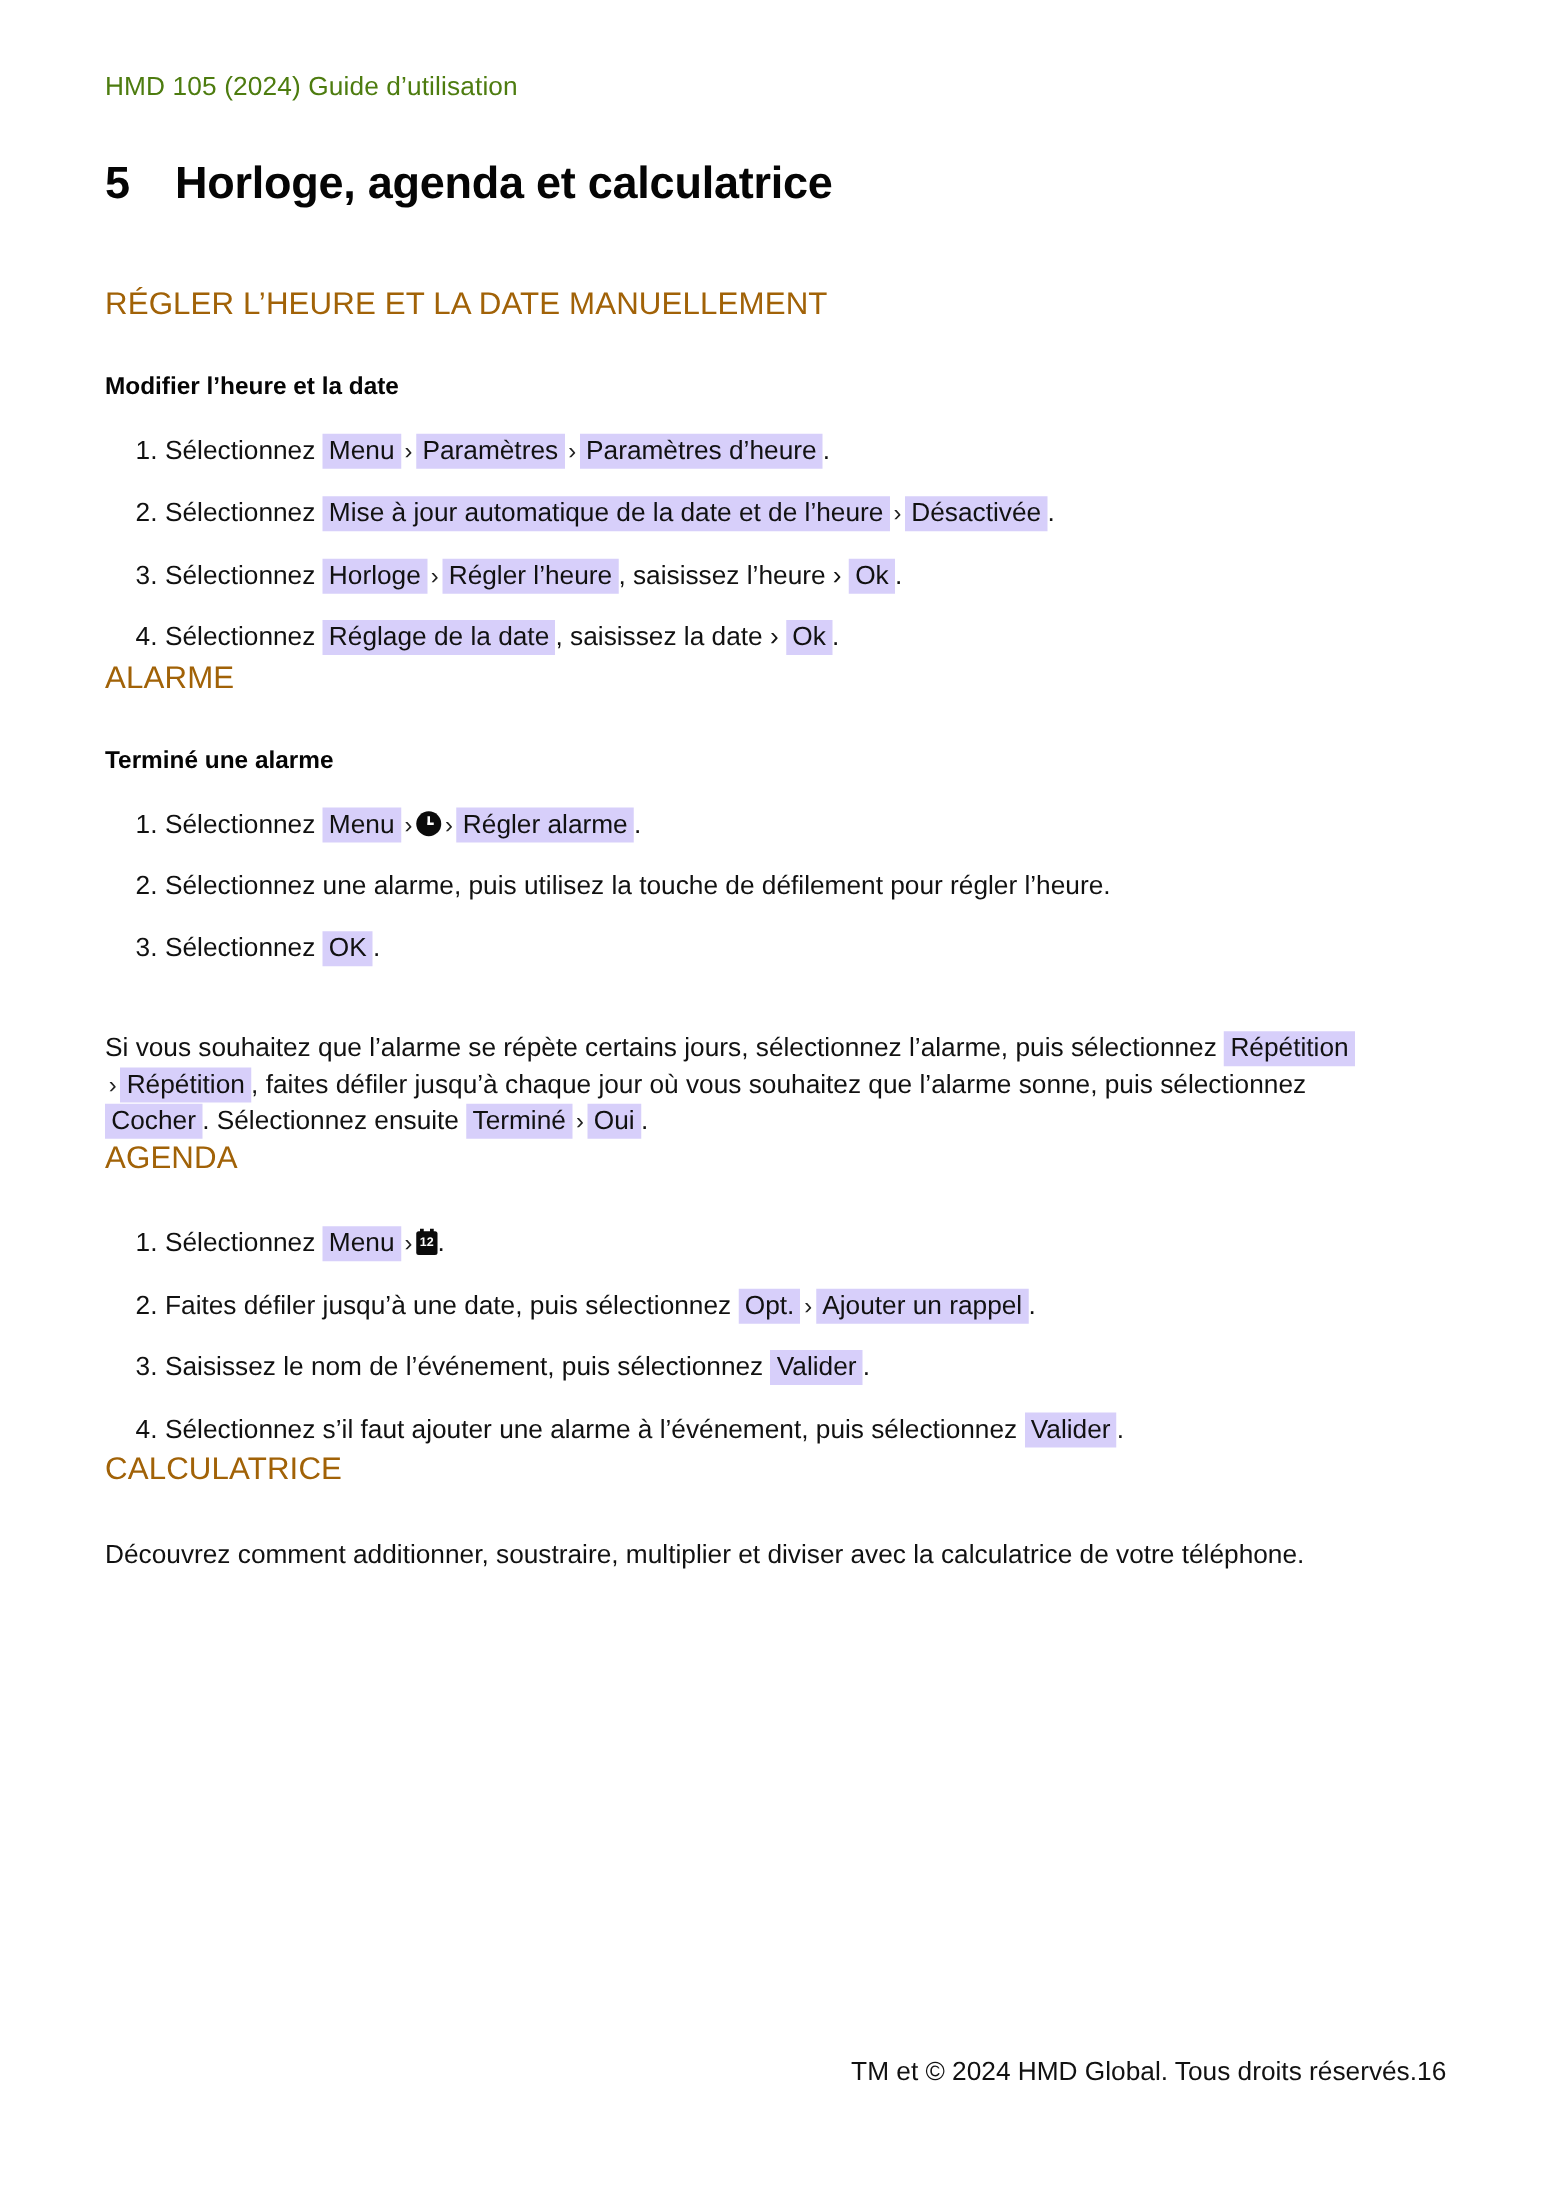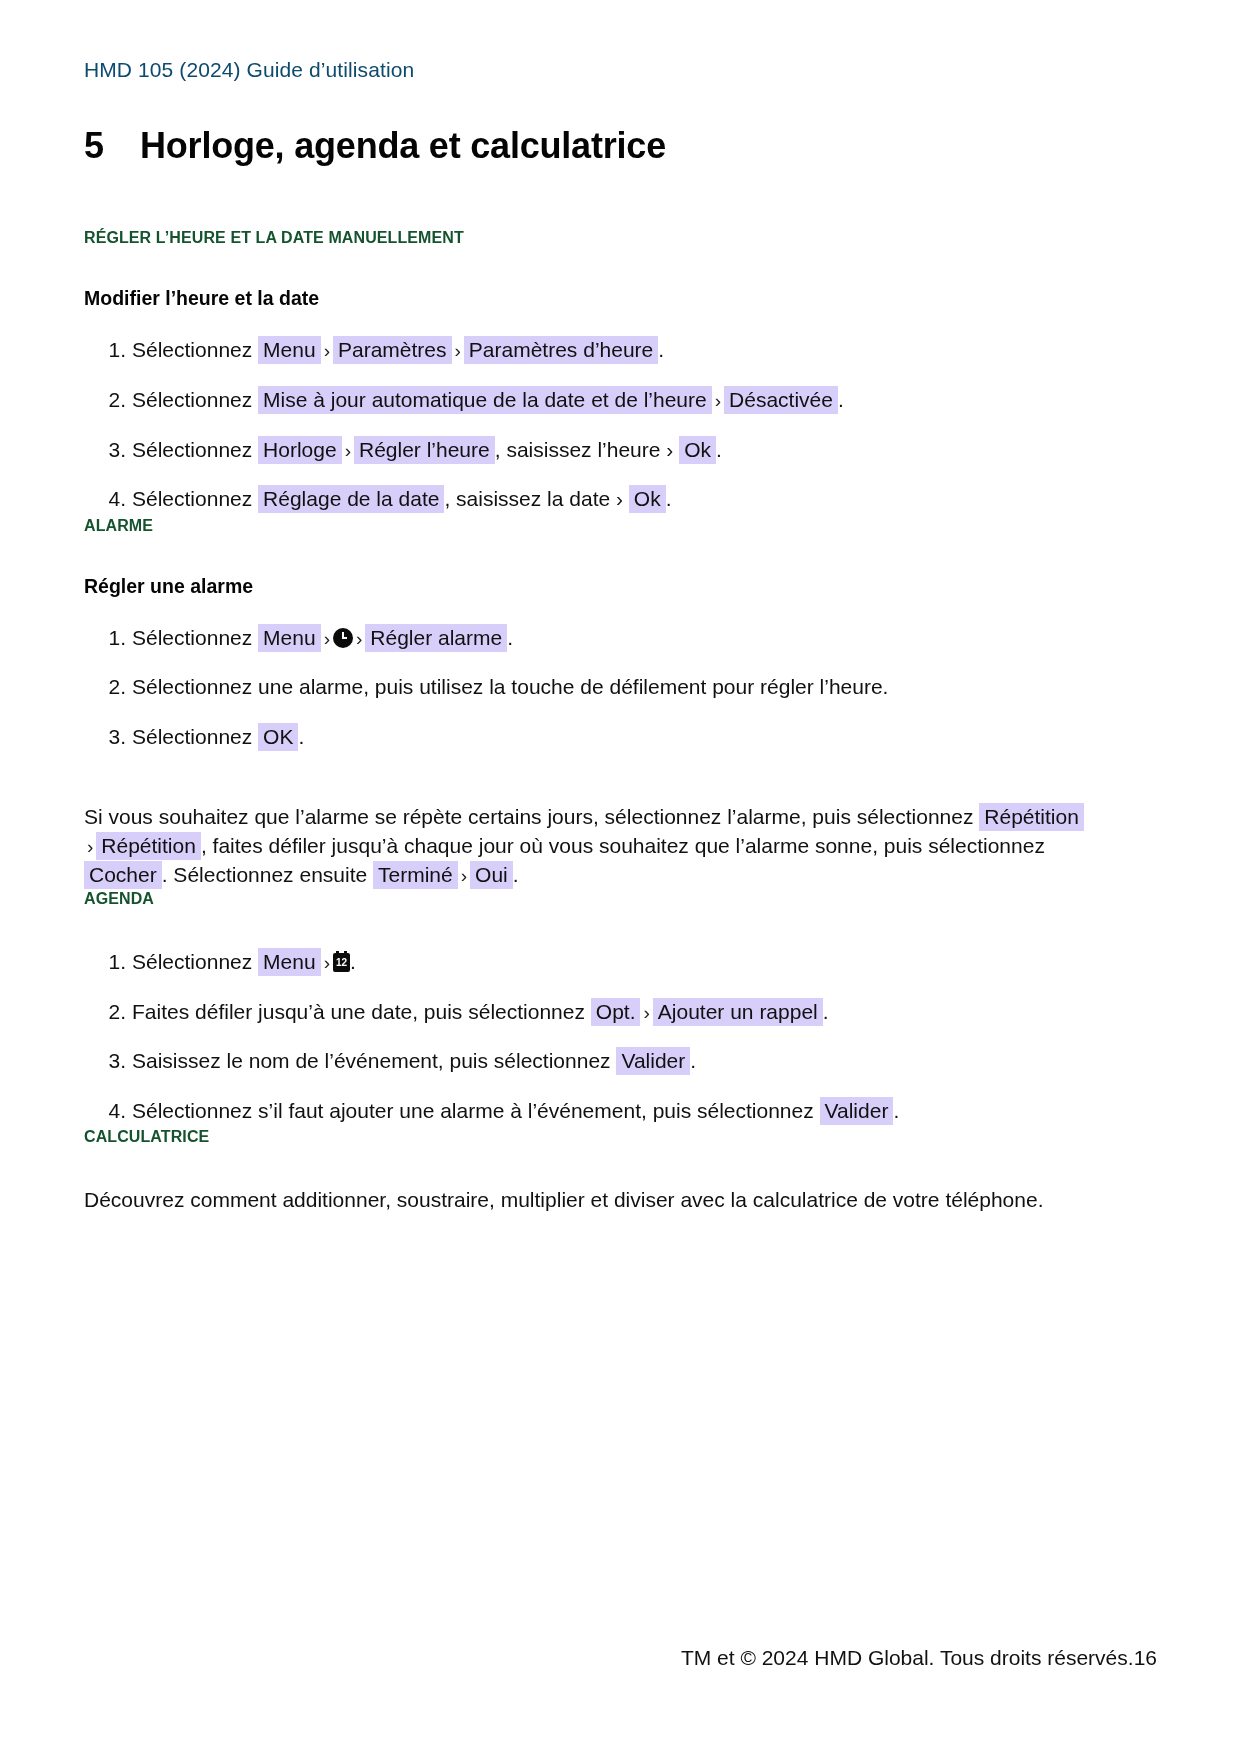--- a/index.html
+++ b/index.html
@@ -20,45 +20,45 @@
     width: 1241px;
     height: 1754px;
     box-sizing: border-box;
     padding: 56px 84px 0 84px;
   }
 
   
   .running-header {
     font-size: 21px;
     line-height: 1.3;
-    color: #0c4a6e;
+    color: #4d7c0f;
     letter-spacing: .1px;
     margin-bottom: 42px;
   }
 
   
   .chapter {
     display: flex;
     align-items: baseline;
     font-size: 36px;
     font-weight: bold;
     letter-spacing: -0.2px;
     margin: 0 0 62px 0;
     color: #050505;
   }
   .chapter-num { width: 56px; flex: 0 0 56px; }
   .chapter-title { }
 
   
   h2.section {
-    font-size: 16px;
-    font-weight: bold;
+    font-size: 25px;
+    font-weight: normal;
     letter-spacing: .1px;
     margin: 0 0 40px 0;
-    color: #14532d;
+    color: #a16207;
   }
   .section-gap-top { margin-top: 74px; }
 
   
   h3.subsection {
     font-size: 19.5px;
     font-weight: bold;
     margin: 0 0 26px 0;
     color: #050505;
   }
@@ -208,21 +208,21 @@
       <span class="ui">Ok</span><span>.</span>
     </li>
     <li>
       <span>Sélectionnez</span>
       <span class="ui">Réglage de la date</span><span>, saisissez la date ›</span>
       <span class="ui">Ok</span><span>.</span>
     </li>
   </ol>
 
   <h2 class="section section-gap-top">ALARME</h2>
-  <h3 class="subsection">Régler une alarme</h3>
+  <h3 class="subsection">Terminé une alarme</h3>
 
   <ol class="steps">
     <li>
       <span>Sélectionnez</span>
       <span class="ui">Menu</span><span class="sep">›</span><span class="icon-clock"></span><span class="sep">›</span><span class="ui">Régler alarme</span><span>.</span>
     </li>
     <li>
       <span>Sélectionnez une alarme, puis utilisez la touche de défilement pour régler l’heure.</span>
     </li>
     <li>

